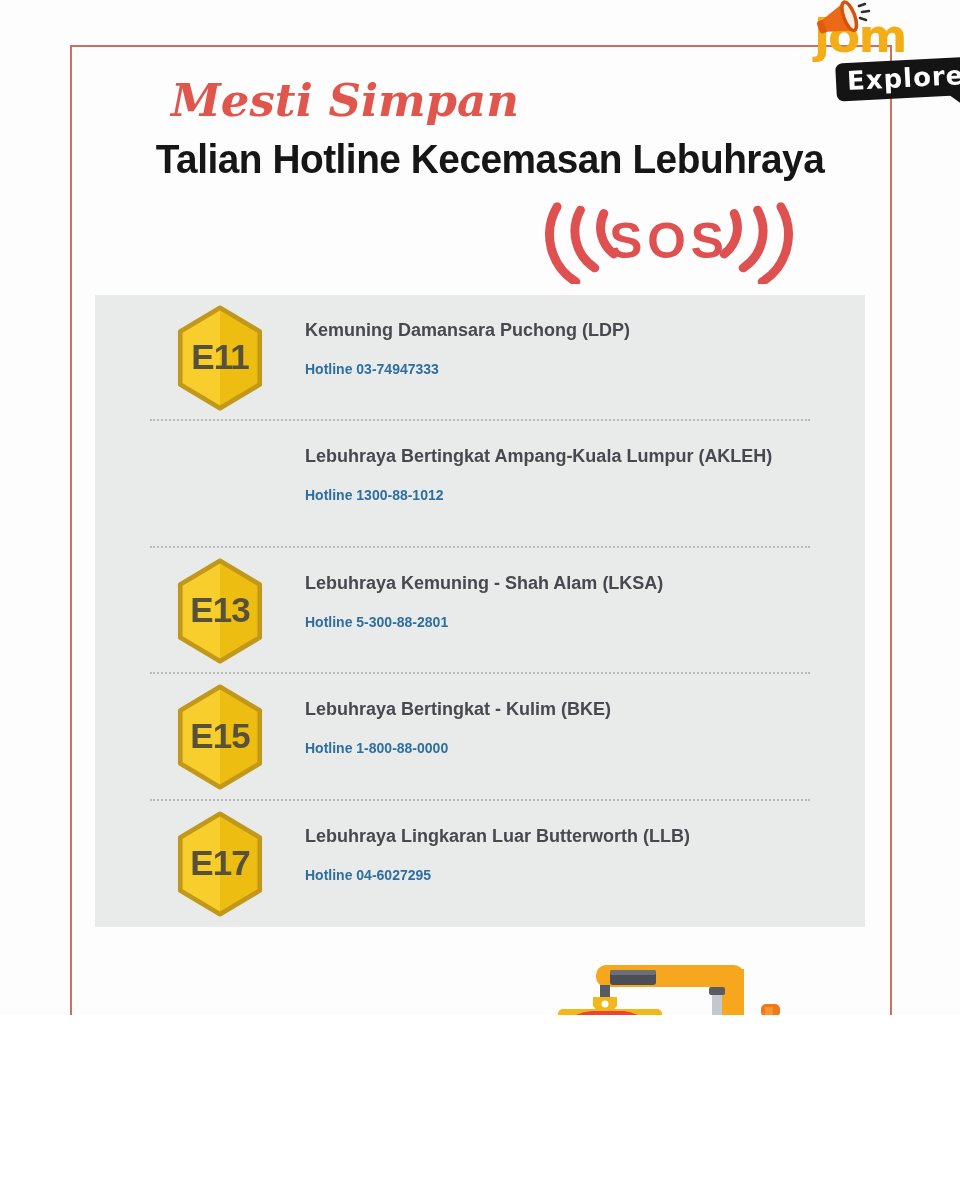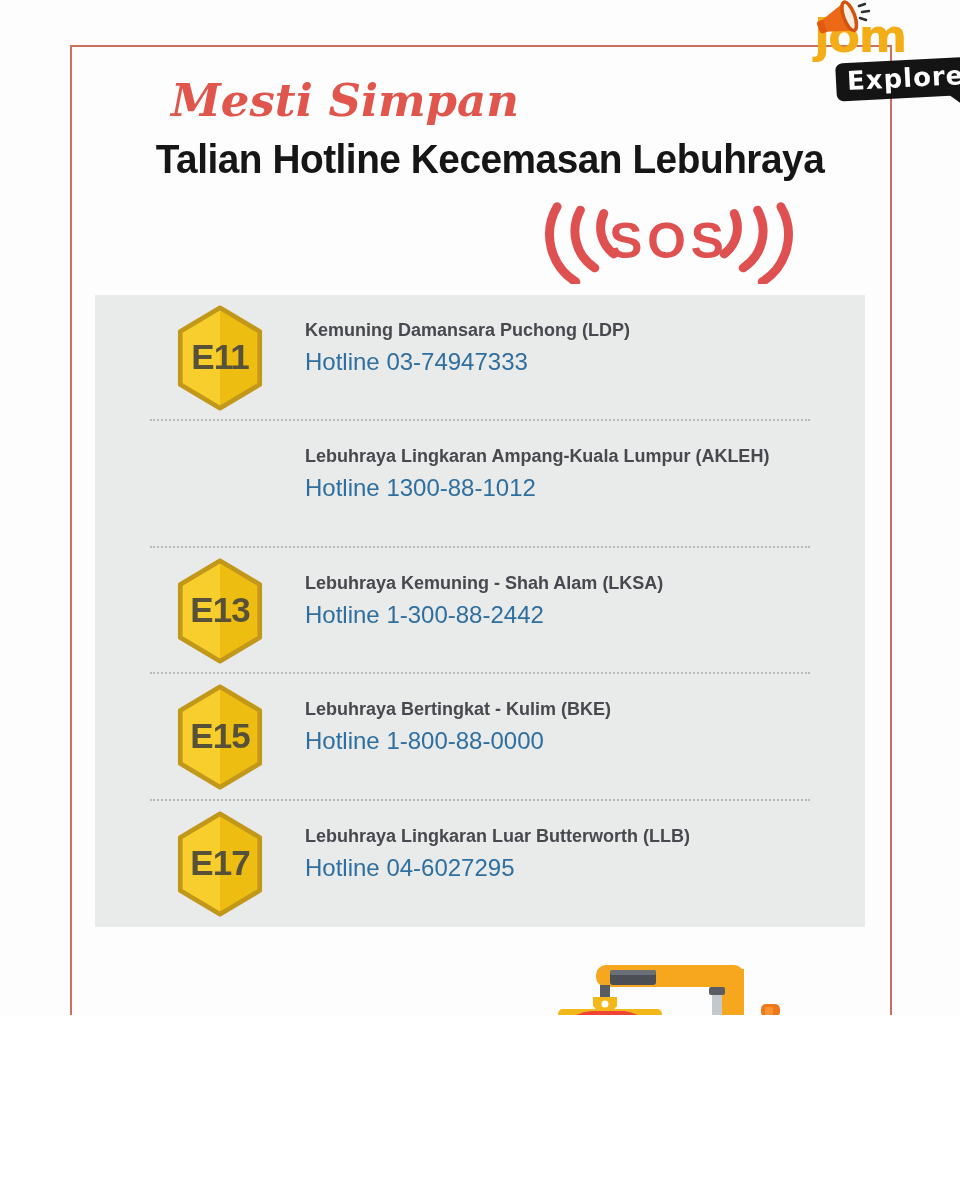--- a/index.html
+++ b/index.html
@@ -35,21 +35,21 @@
   .row{flex:1;position:relative;}
   .row:not(:last-child)::after{content:"";position:absolute;left:55px;right:55px;bottom:0;
          border-bottom:2px dotted #b9b9b9;}
   .badge{position:absolute;left:82px;top:10px;width:86px;height:106px;}
   .badge svg{position:absolute;inset:0;width:100%;height:100%;}
   .badge-code{position:absolute;inset:0;display:flex;align-items:center;justify-content:center;
               padding-bottom:2px;font-size:35px;font-weight:bold;letter-spacing:-1px;
               color:var(--badge_text);}
   .row-text{position:absolute;left:210px;top:24px;right:20px;}
   .hw-name{font-size:18px;line-height:22px;font-weight:bold;color:var(--highway_name_gray);}
-  .hw-hotline{margin-top:10px;font-size:24px;line-height:22px;font-weight:normal;color:var(--hotline_blue);}
+  .hw-hotline{margin-top:17px;font-size:14px;line-height:22px;font-weight:bold;color:var(--hotline_blue);}
 
   
   .truck{position:absolute;left:486px;top:957px;width:345px;height:205px;}
   .hidden-defs{position:absolute;width:0;height:0;overflow:hidden;}
 </style>
 </head>
 <body>
 
 <svg class="hidden-defs" aria-hidden="true">
   <symbol id="hexbadge" viewBox="0 0 90 112">
@@ -111,35 +111,35 @@
         <div class="badge-code">E11</div>
       </div>
       <div class="row-text">
         <div class="hw-name">Kemuning Damansara Puchong (LDP)</div>
         <div class="hw-hotline">Hotline 03-74947333</div>
       </div>
     </div>
 
     <div class="row">
       <div class="row-text">
-        <div class="hw-name">Lebuhraya Lingkaran Ampang-Kuala Lumpur (AKLEH)</div>
+        <div class="hw-name">Lebuhraya Bertingkat Ampang-Kuala Lumpur (AKLEH)</div>
         <div class="hw-hotline">Hotline 1300-88-1012</div>
       </div>
     </div>
 
     <div class="row">
       <div class="badge">
         <svg viewBox="0 0 90 112">
             <use href="#hexbadge"></use>
           </svg>
         <div class="badge-code">E13</div>
       </div>
       <div class="row-text">
         <div class="hw-name">Lebuhraya Kemuning - Shah Alam (LKSA)</div>
-        <div class="hw-hotline">Hotline 1-300-88-2442</div>
+        <div class="hw-hotline">Hotline 5-300-88-2801</div>
       </div>
     </div>
 
     <div class="row">
       <div class="badge">
         <svg viewBox="0 0 90 112">
             <use href="#hexbadge"></use>
           </svg>
         <div class="badge-code">E15</div>
       </div>

